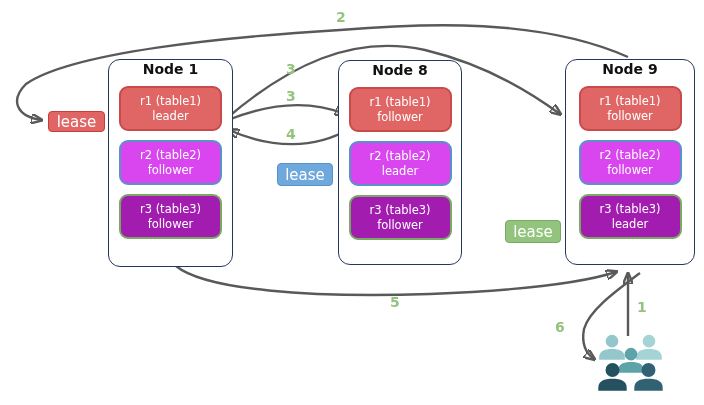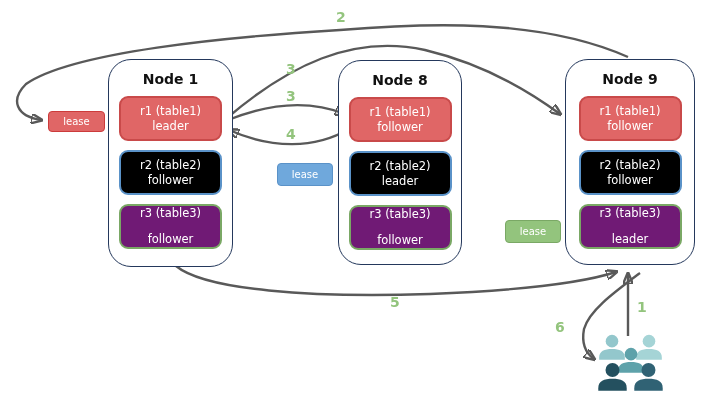--- a/index.html
+++ b/index.html
@@ -15,26 +15,26 @@
     position: absolute;
     left: 0; top: 0;
     width: 704px; height: 405px;
     pointer-events: none;
   }
   .arrow-layer path { fill: none; stroke: #595959; stroke-width: 2.4; }
   .node {
     position: absolute;
     background: #ffffff;
     border: 1.6px solid #24385c;
-    border-radius: 23px;
+    border-radius: 12px;
     box-sizing: border-box;
     display: flex;
     flex-direction: column;
     align-items: center;
-    padding-top: 10px;
+    padding-top: 0;
   }
   .node-title {
     font-weight: bold;
     font-size: 14px;
     color: #111111;
     margin-bottom: 8px;
     line-height: 1.3;
   }
   .replica {
     width: 103px;
@@ -46,26 +46,26 @@
     line-height: 1.3;
     display: flex;
     flex-direction: column;
     align-items: center;
     justify-content: center;
     margin-bottom: 9px;
     box-sizing: border-box;
     text-align: center;
   }
   .replica.red   { background: #e06666; border-color: #c94a4a; }
-  .replica.blue  { background: #000000; border-color: #5a92c8; }
-  .replica.green { background: #701a75; border-color: #7aa865; justify-content: space-between; }
+  .replica.blue  { background: #d946ef; border-color: #5a92c8; }
+  .replica.green { background: #a21caf; border-color: #7aa865; }
   .lease {
     position: absolute;
     color: #ffffff;
-    font-size: 10px;
+    font-size: 15px;
     display: flex;
     align-items: center;
     justify-content: center;
     border-radius: 4px;
     border: 1.5px solid;
     box-sizing: border-box;
   }
   .lease.red   { background: #e06666; border-color: #cc3b3b; }
   .lease.blue  { background: #6fa8dc; border-color: #5a92c8; }
   .lease.green { background: #93c47d; border-color: #7aa865; }

